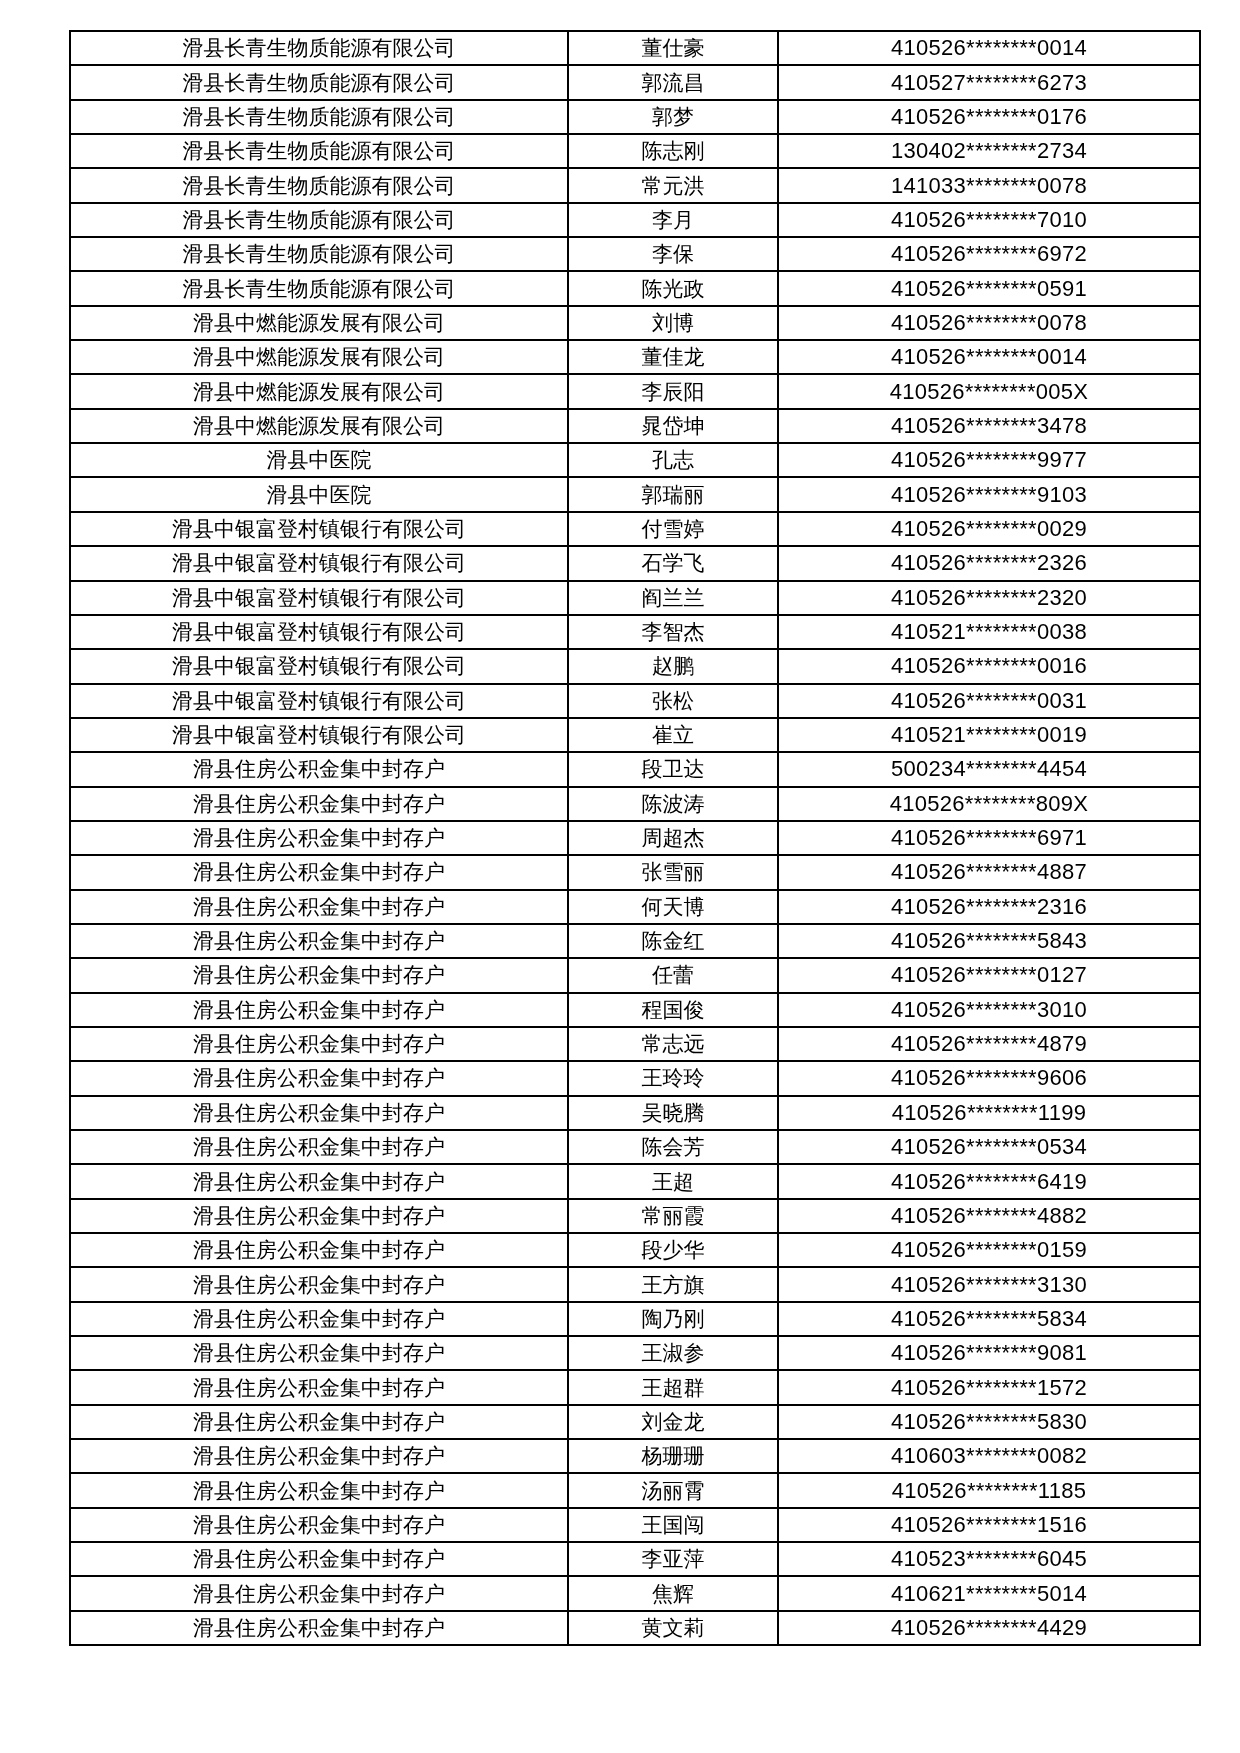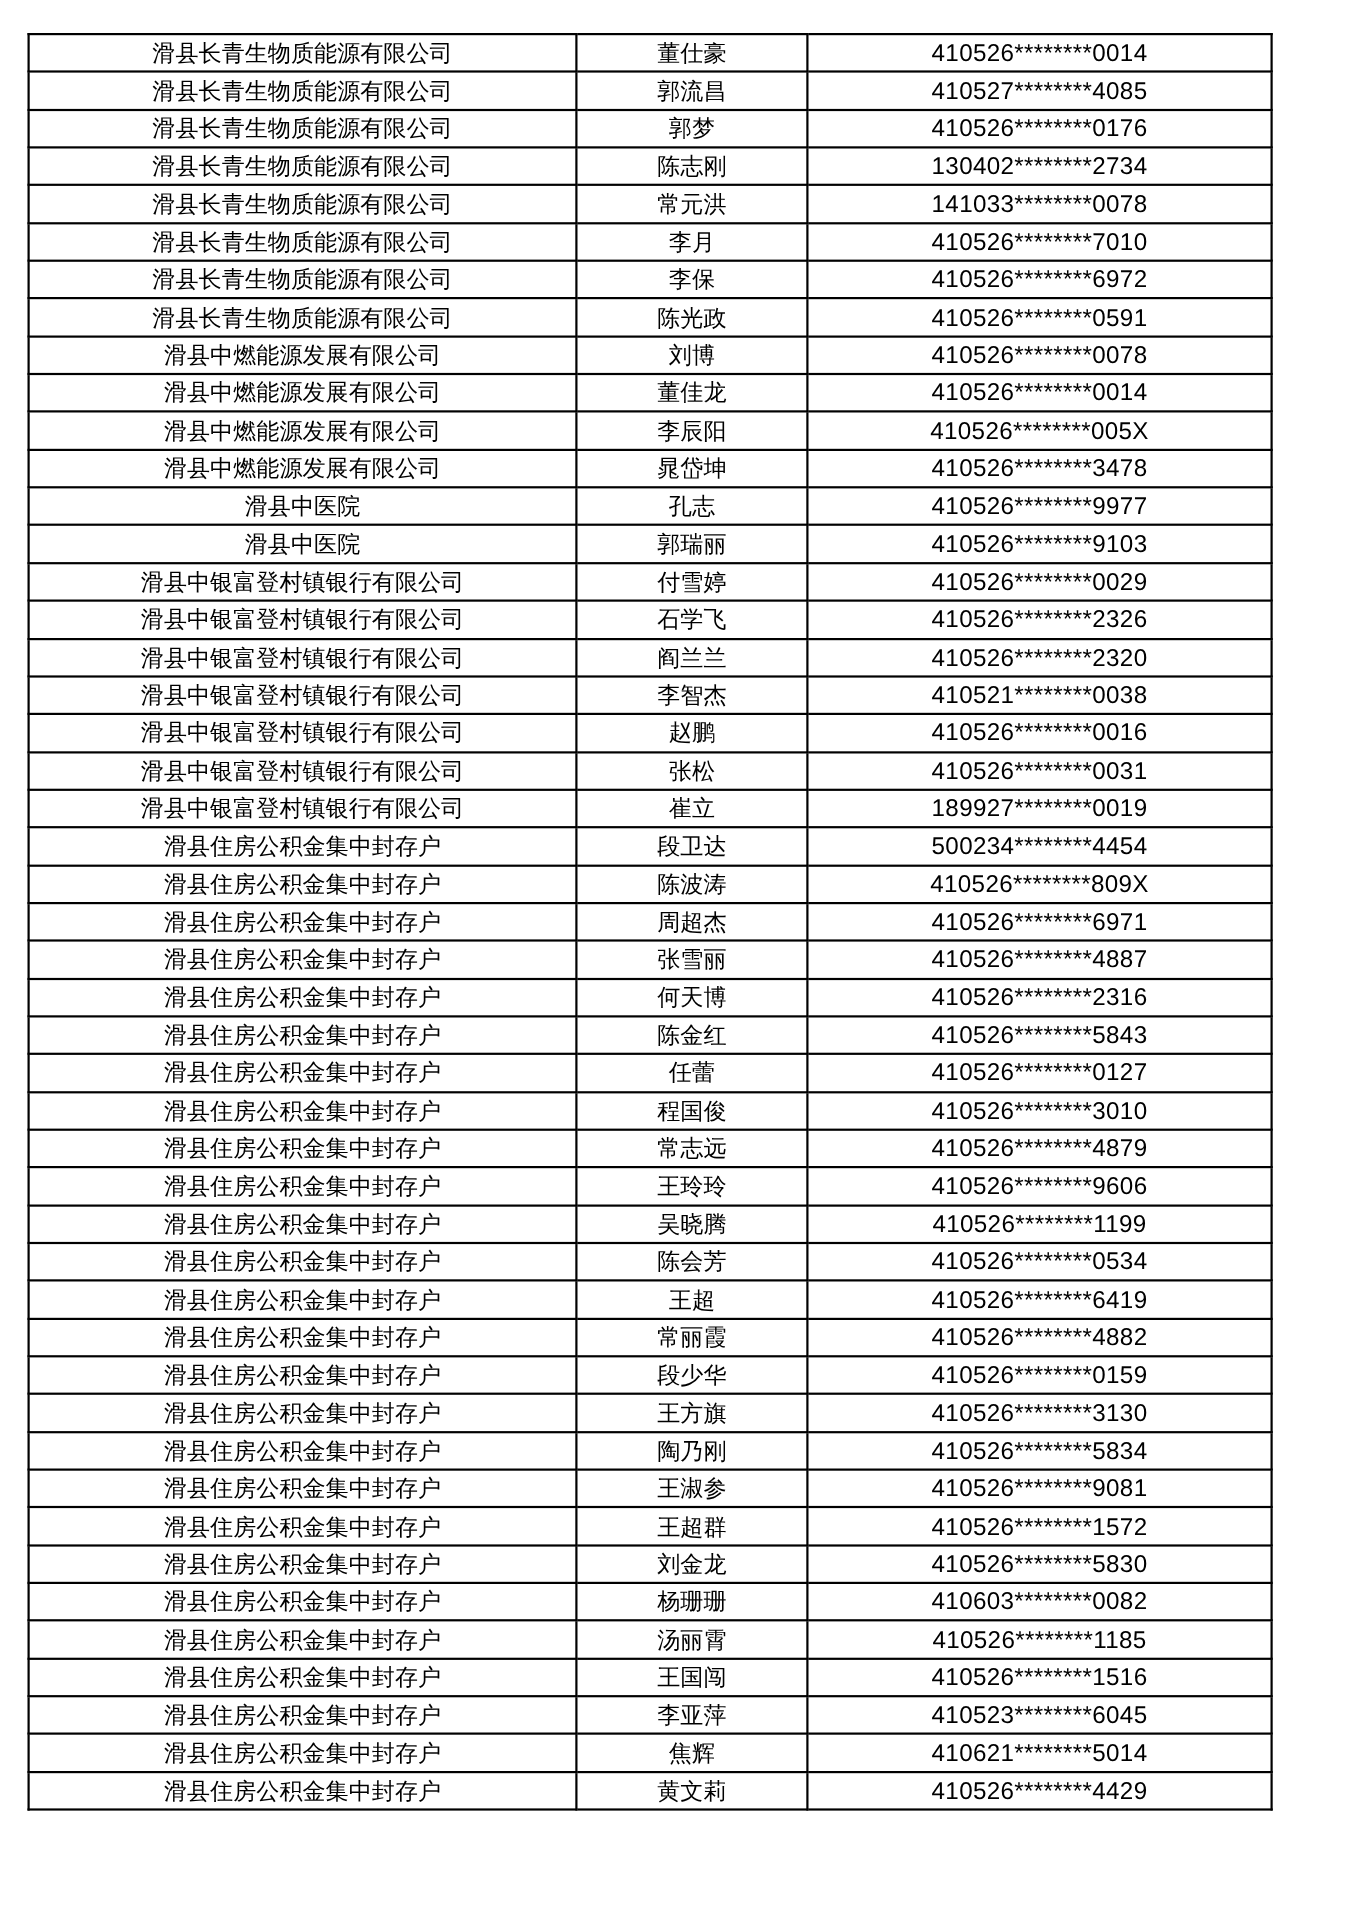--- a/index.html
+++ b/index.html
@@ -11,20 +11,21 @@
     width: 1240px;
     height: 1753px;
     position: relative;
     font-family: "Liberation Serif", serif;
     color: #000000;
   }
   .doc-page {
     position: absolute;
     inset: 0;
     background: #ffffff;
+    margin-left: 44px;
   }
   table.roster {
     position: absolute;
     left: 25px;
     top: 30px;
     width: 1130px;
     border-collapse: collapse;
     table-layout: fixed;
   }
   table.roster td {
@@ -60,21 +61,21 @@
     </colgroup>
     <tbody>
         <tr>
     <td class="unit-cell">滑县长青生物质能源有限公司</td>
     <td class="person-cell">董仕豪</td>
     <td class="id-cell">410526********0014</td>
   </tr>
         <tr>
     <td class="unit-cell">滑县长青生物质能源有限公司</td>
     <td class="person-cell">郭流昌</td>
-    <td class="id-cell">410527********4085</td>
+    <td class="id-cell">410527********6273</td>
   </tr>
         <tr>
     <td class="unit-cell">滑县长青生物质能源有限公司</td>
     <td class="person-cell">郭梦</td>
     <td class="id-cell">410526********0176</td>
   </tr>
         <tr>
     <td class="unit-cell">滑县长青生物质能源有限公司</td>
     <td class="person-cell">陈志刚</td>
     <td class="id-cell">130402********2734</td>
@@ -155,21 +156,21 @@
     <td class="id-cell">410526********0016</td>
   </tr>
         <tr>
     <td class="unit-cell">滑县中银富登村镇银行有限公司</td>
     <td class="person-cell">张松</td>
     <td class="id-cell">410526********0031</td>
   </tr>
         <tr>
     <td class="unit-cell">滑县中银富登村镇银行有限公司</td>
     <td class="person-cell">崔立</td>
-    <td class="id-cell">189927********0019</td>
+    <td class="id-cell">410521********0019</td>
   </tr>
         <tr>
     <td class="unit-cell">滑县住房公积金集中封存户</td>
     <td class="person-cell">段卫达</td>
     <td class="id-cell">500234********4454</td>
   </tr>
         <tr>
     <td class="unit-cell">滑县住房公积金集中封存户</td>
     <td class="person-cell">陈波涛</td>
     <td class="id-cell">410526********809X</td>

